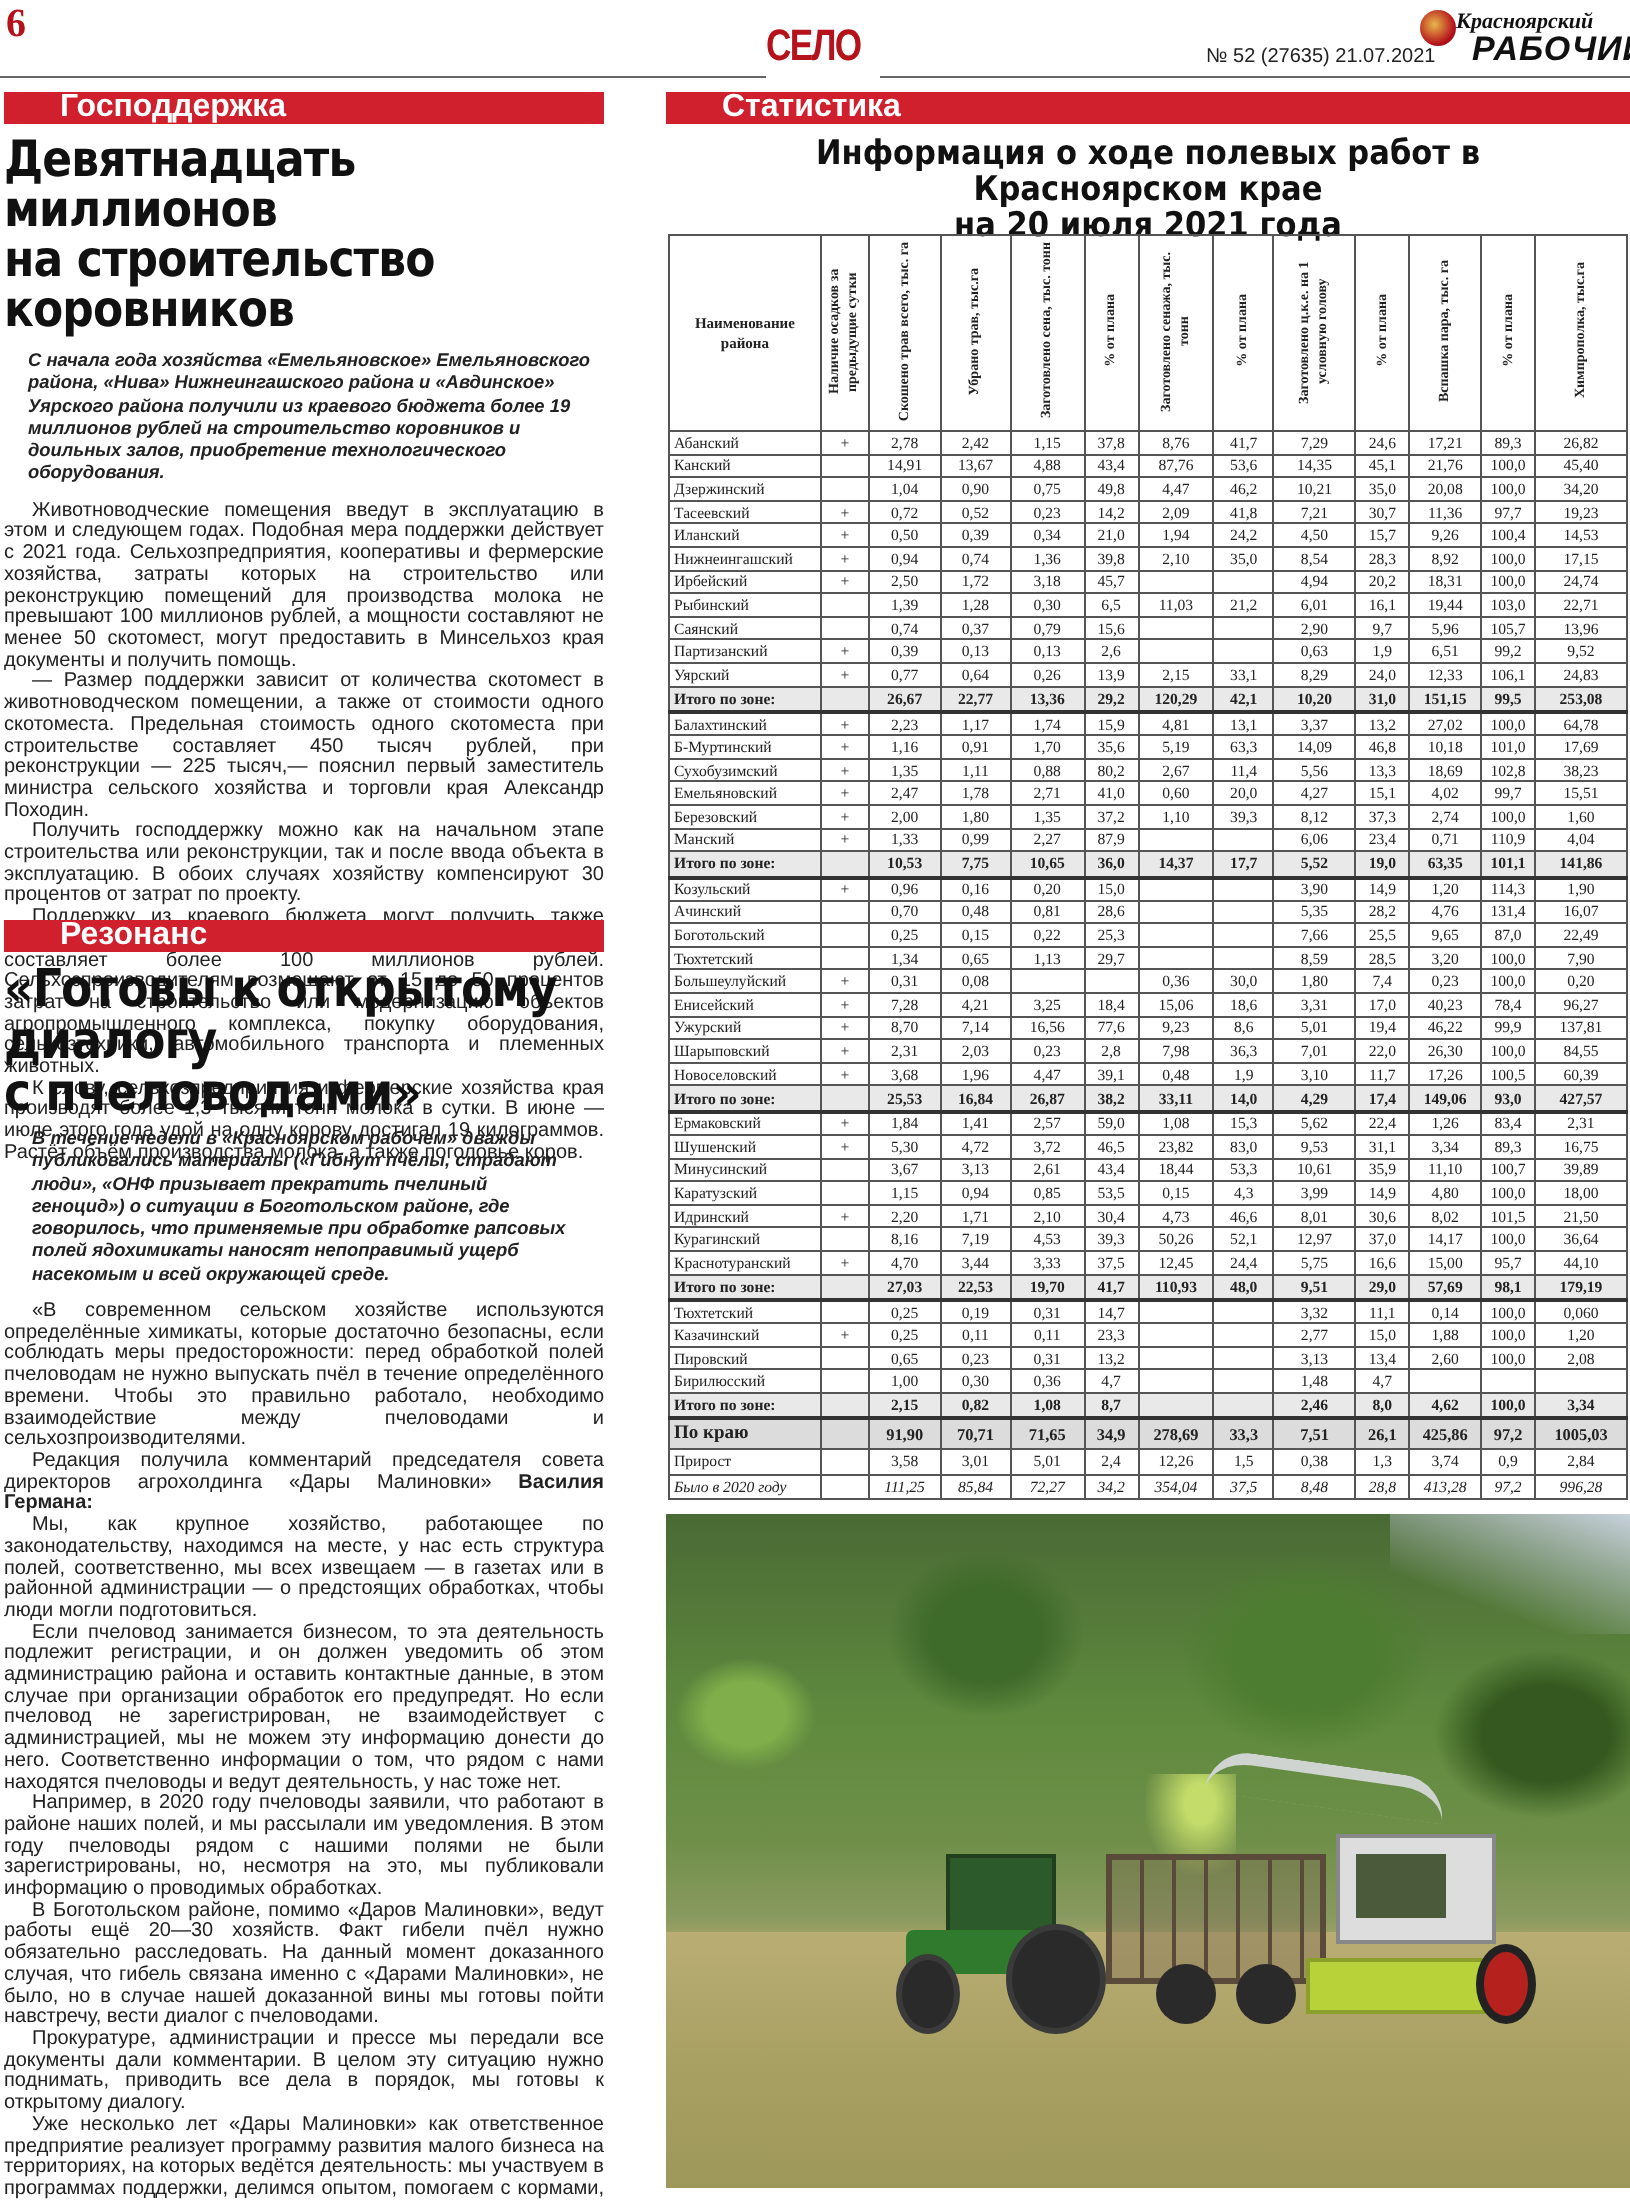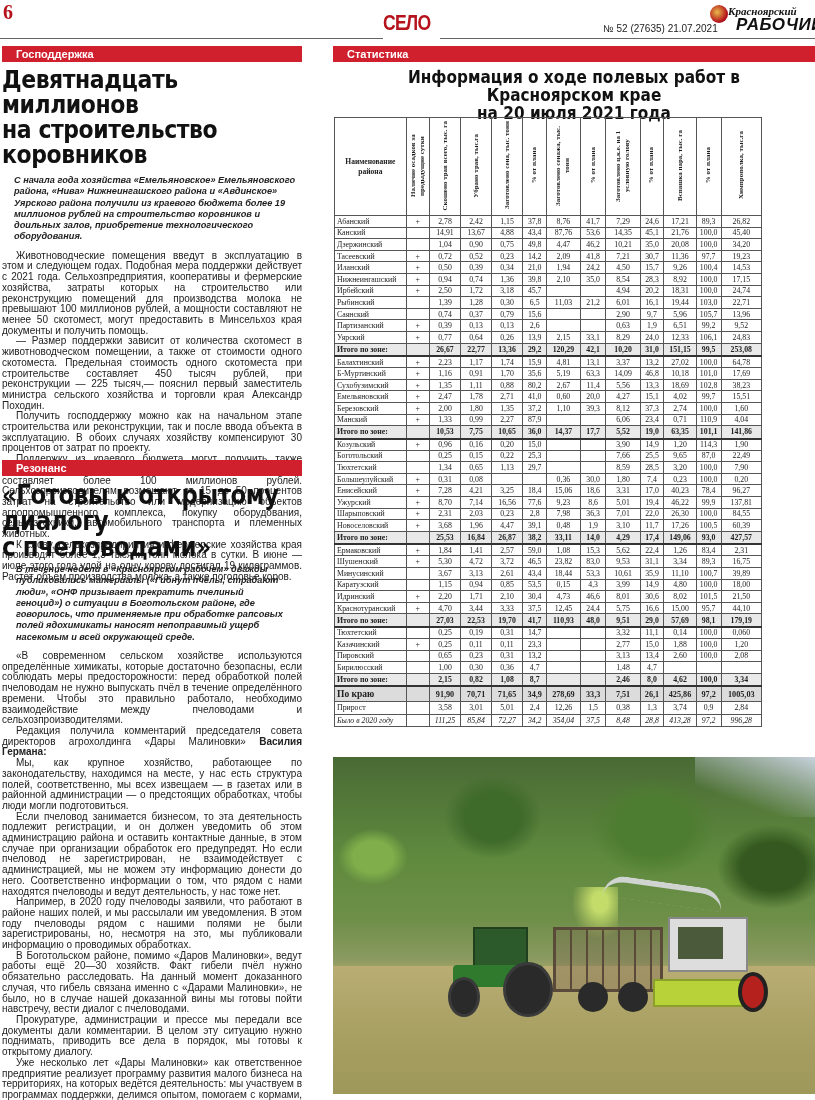--- a/index.html
+++ b/index.html
@@ -11,34 +11,34 @@
   .page-num { position: absolute; left: 3px; top: 1px; font-family: "Liberation Serif", serif; font-weight: bold; font-size: 20px; color: #b5121b; }
   .section-name { position: absolute; left: 383px; top: 10px; font-family: "Liberation Sans", sans-serif; font-weight: bold; font-size: 22px; letter-spacing: -1px; color: #b5121b; transform: scaleX(0.8); transform-origin: left; }
   .issue { position: absolute; left: 603px; top: 23px; font-size: 10px; color: #222; }
   .logo { position: absolute; left: 708px; top: 3px; width: 105px; height: 32px; }
   .logo .emblem { position: absolute; left: 2px; top: 2px; width: 18px; height: 18px; border-radius: 50%; background: radial-gradient(circle at 40% 40%, #e8b84a, #b5121b 65%, #6a0a0f); }
   .logo .l1 { position: absolute; left: 20px; top: 2px; font-family: "Liberation Serif", serif; font-style: italic; font-weight: bold; font-size: 11px; color: #111; }
   .logo .l2 { position: absolute; left: 28px; top: 12px; font-family: "Liberation Sans", sans-serif; font-style: italic; font-weight: bold; font-size: 17px; color: #111; letter-spacing: 0.5px; }
   .rule { position: absolute; top: 38px; height: 1px; background: #666; }
 
   
-  .rubric { position: absolute; height: 16px; background: #d0202e; color: #fff; font-weight: bold; font-size: 11px; line-height: 16px; padding-left: 14px; }
+  .rubric { position: absolute; height: 16px; background: #d0202e; color: #fff; font-weight: bold; font-size: 16px; line-height: 16px; padding-left: 28px; }
 
   
   .col-left { position: absolute; left: 2px; width: 300px; }
   .headline { font-family: "DejaVu Sans", sans-serif; font-weight: bold; color: #111; letter-spacing: -0.5px; line-height: 1; }
   .h1 { font-size: 25px; transform: scaleX(0.88); transform-origin: left; width: 345px; }
   .lead { font-style: italic; font-weight: bold; font-size: 9.2px; line-height: 11.3px; color: #222; }
   .body-text p { font-size: 10px; line-height: 10.7px; text-align: justify; text-indent: 14px; color: #222; }
   .body-text p strong { font-weight: bold; }
 
   
   .table-title { position: absolute; left: 333px; top: 68px; width: 482px; text-align: center; font-family: "DejaVu Sans", sans-serif; font-weight: bold; font-size: 17px; line-height: 18px; color: #111; transform: scaleX(0.9); transform-origin: center; }
 
-  table.stats { position: absolute; left: 334px; top: 117px; width: 428px; border-collapse: collapse; font-family: "Liberation Serif", serif; font-size: 7.8px; color: #222; padding-left: 32px; }
+  table.stats { position: absolute; left: 334px; top: 117px; width: 480px; border-collapse: collapse; font-family: "Liberation Serif", serif; font-size: 7.8px; color: #222; padding-left: 32px; }
   table.stats th, table.stats td { border: 0.8px solid #555; padding: 0 1px; text-align: center; height: 11.6px; white-space: nowrap; overflow: hidden; }
   table.stats td.name { text-align: left; padding-left: 2px; }
   table.stats thead th { height: 98px; font-weight: bold; font-size: 7px; vertical-align: middle; }
   table.stats thead th .rot { display: inline-block; writing-mode: vertical-rl; transform: rotate(180deg); max-height: 94px; white-space: normal; line-height: 9px; text-align: center; }
   table.stats thead th.name-head { font-size: 7.5px; white-space: normal; line-height: 10px; }
   tr.total td { font-weight: bold; background: #e9e9e9; height: 13px; border-bottom: 2px solid #333; }
   tr.grand td { font-weight: bold; background: #dcdcdc; height: 15px; font-size: 8.2px; }
   tr.grand td.name { font-size: 9.5px; }
   tr.growth td { height: 13px; }
   tr.prev td { font-style: italic; height: 12px; }
@@ -457,20 +457,35 @@
         <td>15,0</td>
         <td></td>
         <td></td>
         <td>3,90</td>
         <td>14,9</td>
         <td>1,20</td>
         <td>114,3</td>
         <td>1,90</td>
       </tr>
       <tr class="row">
+        <td class="name">Ачинский</td>
+        <td></td>
+        <td>0,70</td>
+        <td>0,48</td>
+        <td>0,81</td>
+        <td>28,6</td>
+        <td></td>
+        <td></td>
+        <td>5,35</td>
+        <td>28,2</td>
+        <td>4,76</td>
+        <td>131,4</td>
+        <td>16,07</td>
+      </tr>
+      <tr class="row">
         <td class="name">Боготольский</td>
         <td></td>
         <td>0,25</td>
         <td>0,15</td>
         <td>0,22</td>
         <td>25,3</td>
         <td></td>
         <td></td>
         <td>7,66</td>
         <td>25,5</td>
@@ -650,20 +665,35 @@
         <td>1,71</td>
         <td>2,10</td>
         <td>30,4</td>
         <td>4,73</td>
         <td>46,6</td>
         <td>8,01</td>
         <td>30,6</td>
         <td>8,02</td>
         <td>101,5</td>
         <td>21,50</td>
+      </tr>
+      <tr class="row">
+        <td class="name">Курагинский</td>
+        <td></td>
+        <td>8,16</td>
+        <td>7,19</td>
+        <td>4,53</td>
+        <td>39,3</td>
+        <td>50,26</td>
+        <td>52,1</td>
+        <td>12,97</td>
+        <td>37,0</td>
+        <td>14,17</td>
+        <td>100,0</td>
+        <td>36,64</td>
       </tr>
       <tr class="row">
         <td class="name">Краснотуранский</td>
         <td>+</td>
         <td>4,70</td>
         <td>3,44</td>
         <td>3,33</td>
         <td>37,5</td>
         <td>12,45</td>
         <td>24,4</td>

